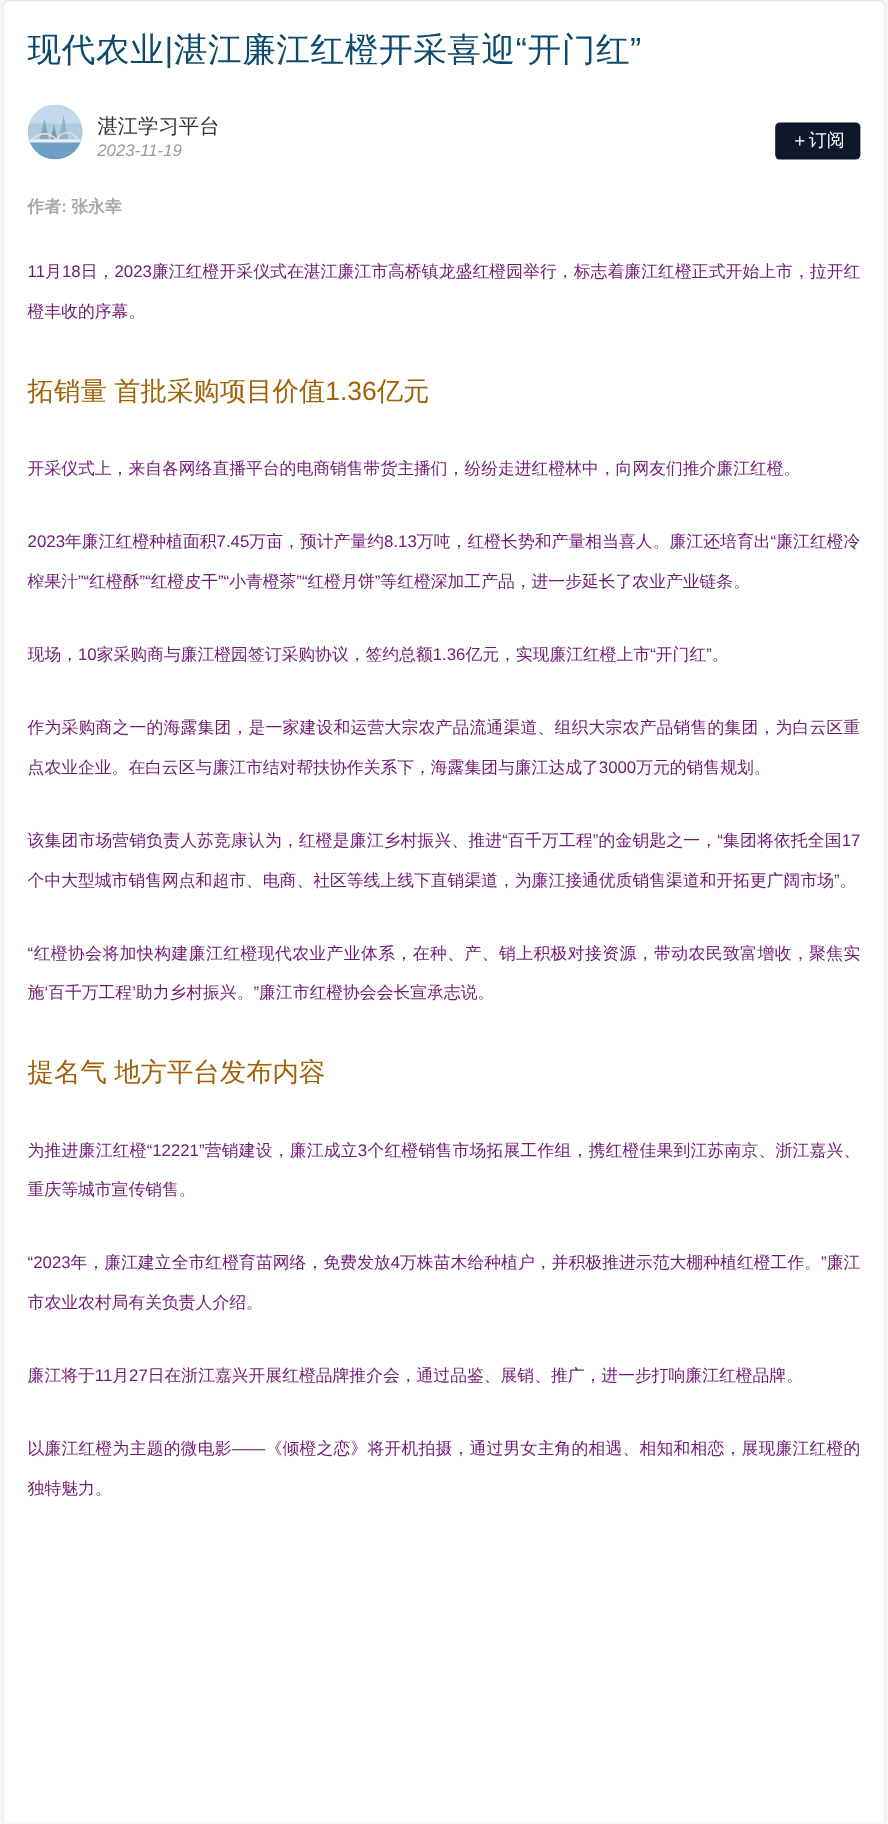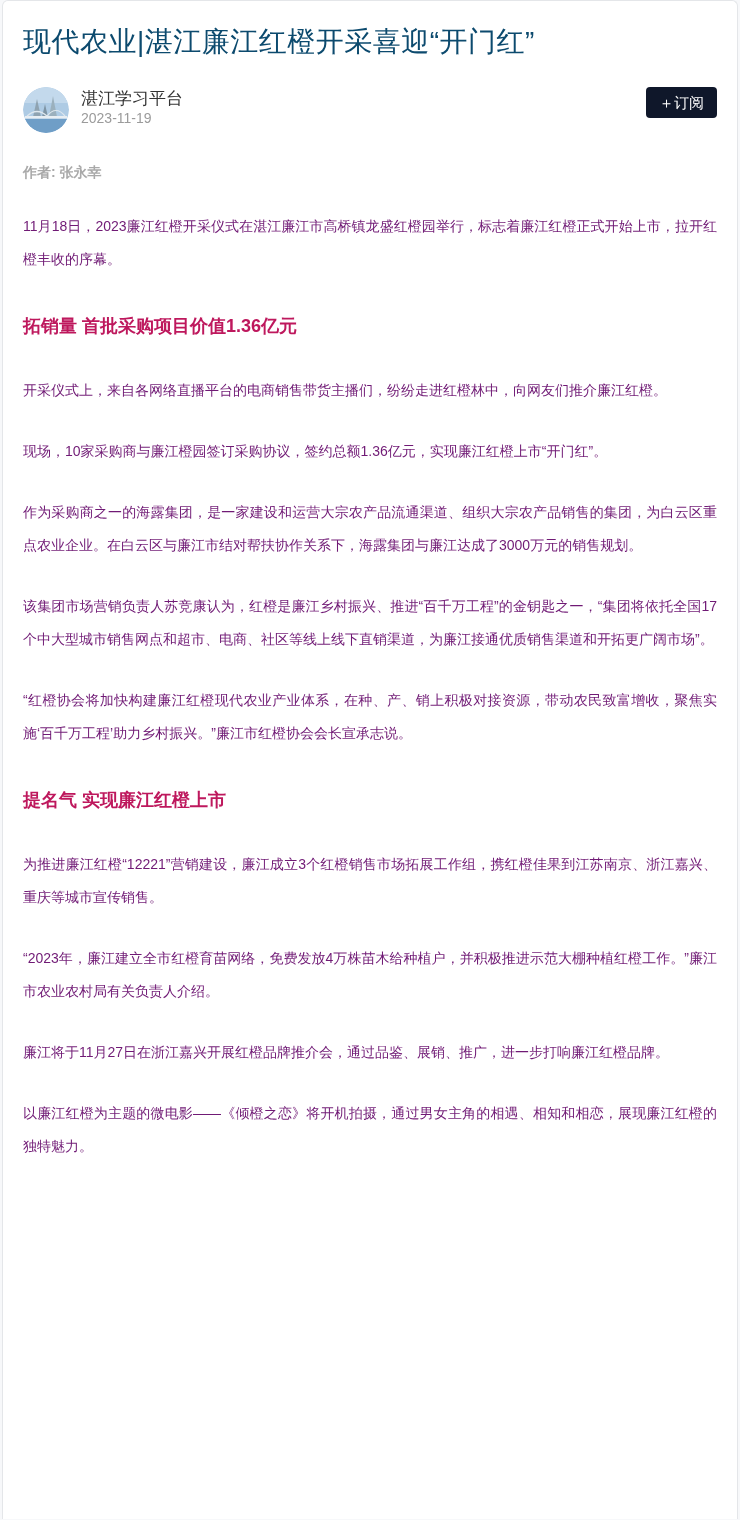--- a/index.html
+++ b/index.html
@@ -16,41 +16,41 @@
     border-radius: 6px 6px 0 0;
     padding: 0 20px 30px;
   }
   .article-title {
     margin: 22px 0 0; font-size: 28px; font-weight: 400;
     color: #0c4a6e; line-height: 37px; letter-spacing: .5px;
   }
   .badge-row { margin-top: 16px; display: flex; align-items: center; }
   .badge-row .icon { width: 16px; height: 20px; flex: 0 0 auto; display: inline-flex; }
   .badge-row .label { margin-left: 9px; font-size: 14px; color: #333; }
-  .pub-row { margin-top: 27px; display: flex; align-items: flex-start; }
+  .pub-row { margin-top: 27px; display: flex; align-items: flex-end; }
   .avatar { width: 46px; height: 46px; border-radius: 50%; overflow: hidden; flex: 0 0 auto; cursor: pointer; }
   .pub-info { margin-left: 12px; }
   .pub-name { font-size: 17px; color: #333; font-weight: 500; cursor: pointer; }
-  .pub-date { margin-top: 0; font-size: 14px; color: #9b9b9b; }
+  .pub-date { margin-top: 0; font-size: 14px; color: #9b9b9b; font-style: italic; }
   .spacer { flex: 1; }
   .sub-btn {
     border: none; cursor: pointer;
     background: #0f172a; color: #fff;
     font-size: 15px; font-family: inherit;
     padding: 7px 13px; border-radius: 4px; line-height: 17px;
   }
   .author-line { margin-top: 31px; font-size: 14px; color: #a9a9a9; font-weight: bold; }
   .article { margin-top: 4px; }
   .article p {
     font-size: 14px; line-height: 33px; color: #701a75;
     margin: 28px 0; text-align: justify;
   }
   .article h2 {
-    font-size: 18px; line-height: 28px; color: #be185d;
-    font-weight: 700; margin: 36px 0 34px;
+    font-size: 22px; line-height: 28px; color: #a16207;
+    font-weight: 400; margin: 36px 0 34px;
   }
 </style>
 </head>
 <body>
 
 <div class="card">
 
   <h1 class="article-title">现代农业|湛江廉江红橙开采喜迎“开门红”</h1>
 
 
@@ -82,24 +82,25 @@
     <div class="spacer"></div>
     <button class="sub-btn">＋订阅</button>
   </div>
 
   <div class="author-line">作者: 张永幸</div>
 
   <div class="article">
     <p>11月18日，2023廉江红橙开采仪式在湛江廉江市高桥镇龙盛红橙园举行，标志着廉江红橙正式开始上市，拉开红橙丰收的序幕。</p>
     <h2>拓销量 首批采购项目价值1.36亿元</h2>
     <p>开采仪式上，来自各网络直播平台的电商销售带货主播们，纷纷走进红橙林中，向网友们推介廉江红橙。</p>
+    <p>2023年廉江红橙种植面积7.45万亩，预计产量约8.13万吨，红橙长势和产量相当喜人。廉江还培育出“廉江红橙冷榨果汁”“红橙酥”“红橙皮干”“小青橙茶”“红橙月饼”等红橙深加工产品，进一步延长了农业产业链条。</p>
     <p>现场，10家采购商与廉江橙园签订采购协议，签约总额1.36亿元，实现廉江红橙上市“开门红”。</p>
     <p>作为采购商之一的海露集团，是一家建设和运营大宗农产品流通渠道、组织大宗农产品销售的集团，为白云区重点农业企业。在白云区与廉江市结对帮扶协作关系下，海露集团与廉江达成了3000万元的销售规划。</p>
     <p>该集团市场营销负责人苏竞康认为，红橙是廉江乡村振兴、推进“百千万工程”的金钥匙之一，“集团将依托全国17个中大型城市销售网点和超市、电商、社区等线上线下直销渠道，为廉江接通优质销售渠道和开拓更广阔市场”。</p>
     <p>“红橙协会将加快构建廉江红橙现代农业产业体系，在种、产、销上积极对接资源，带动农民致富增收，聚焦实施‘百千万工程’助力乡村振兴。”廉江市红橙协会会长宣承志说。</p>
-    <h2>提名气 实现廉江红橙上市</h2>
+    <h2>提名气 地方平台发布内容</h2>
     <p>为推进廉江红橙“12221”营销建设，廉江成立3个红橙销售市场拓展工作组，携红橙佳果到江苏南京、浙江嘉兴、重庆等城市宣传销售。</p>
     <p>“2023年，廉江建立全市红橙育苗网络，免费发放4万株苗木给种植户，并积极推进示范大棚种植红橙工作。”廉江市农业农村局有关负责人介绍。</p>
     <p>廉江将于11月27日在浙江嘉兴开展红橙品牌推介会，通过品鉴、展销、推广，进一步打响廉江红橙品牌。</p>
     <p>以廉江红橙为主题的微电影——《倾橙之恋》将开机拍摄，通过男女主角的相遇、相知和相恋，展现廉江红橙的独特魅力。</p>
   </div>
 
 </div>
 
 </body></html>

